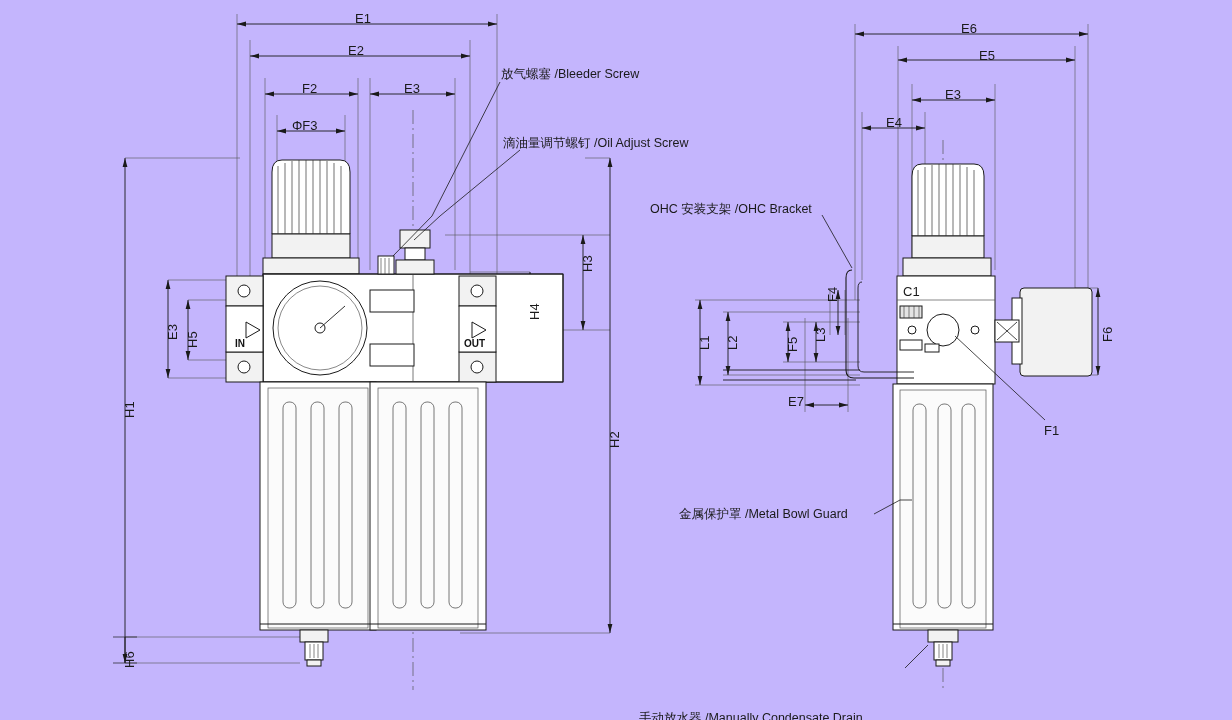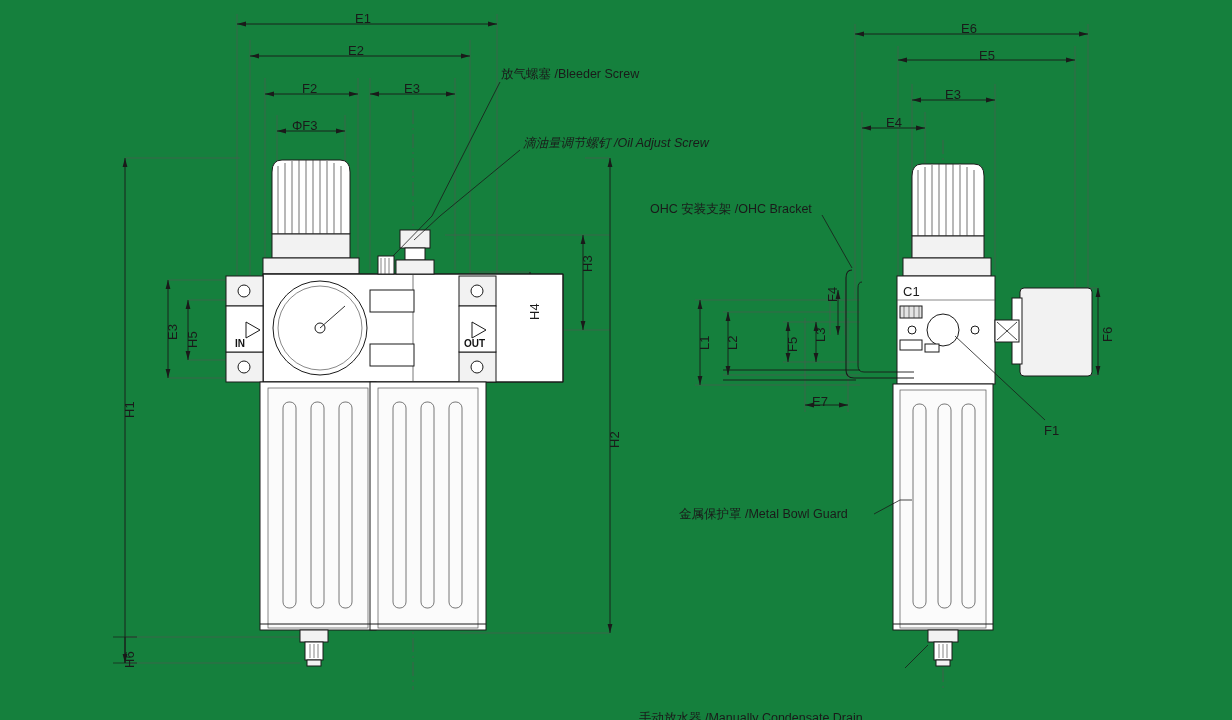--- a/index.html
+++ b/index.html
@@ -4,21 +4,21 @@
 <style>
   html, body {
     margin: 0;
     padding: 0;
     background: #ffffff;
   }
   #sheet {
     position: relative;
     width: 1232px;
     height: 720px;
-    background: #15803d;
+    background: #c4b5fd;
     font-family: "Liberation Sans", sans-serif;
     overflow: hidden;
   }
   #svg-root {
     position: absolute;
     left: 0;
     top: 0;
     width: 1232px;
     height: 720px;
   }
@@ -342,27 +342,27 @@
   <div class="dim-label vert" style="left:123px; top:418px;">H1</div>
   <div class="dim-label vert" style="left:608px; top:448px;">H2</div>
   <div class="dim-label vert" style="left:581px; top:272px;">H3</div>
   <div class="dim-label vert" style="left:528px; top:320px;">H4</div>
   <div class="dim-label vert" style="left:123px; top:668px;">H6</div>
 
   <div class="io-label" style="left:235px; top:338px;">IN</div>
   <div class="io-label" style="left:464px; top:338px;">OUT</div>
 
   <div class="callout-label" style="left:501px; top:68px;">放气螺塞 /Bleeder Screw</div>
-  <div class="callout-label" style="left:523px; top:137px;font-style:italic;">滴油量调节螺钉 /Oil Adjust Screw</div>
+  <div class="callout-label" style="left:503px; top:137px;">滴油量调节螺钉 /Oil Adjust Screw</div>
 
   <div class="dim-label" style="left:961px; top:22px;text-align:right;">E6</div>
   <div class="dim-label" style="left:979px; top:49px;">E5</div>
   <div class="dim-label" style="left:945px; top:88px;">E3</div>
   <div class="dim-label" style="left:886px; top:116px;">E4</div>
-  <div class="dim-label" style="left:812px; top:395px;">E7</div>
+  <div class="dim-label" style="left:788px; top:395px;">E7</div>
 
   <div class="dim-label vert" style="left:698px; top:350px;">L1</div>
   <div class="dim-label vert" style="left:726px; top:350px;">L2</div>
   <div class="dim-label vert" style="left:814px; top:342px;">L3</div>
   <div class="dim-label vert" style="left:826px; top:302px;">F4</div>
   <div class="dim-label vert" style="left:786px; top:352px;">F5</div>
   <div class="dim-label vert" style="left:1101px; top:342px;">F6</div>
   <div class="dim-label" style="left:1044px; top:424px;">F1</div>
   <div class="dim-label" style="left:903px; top:285px;">C1</div>
 

